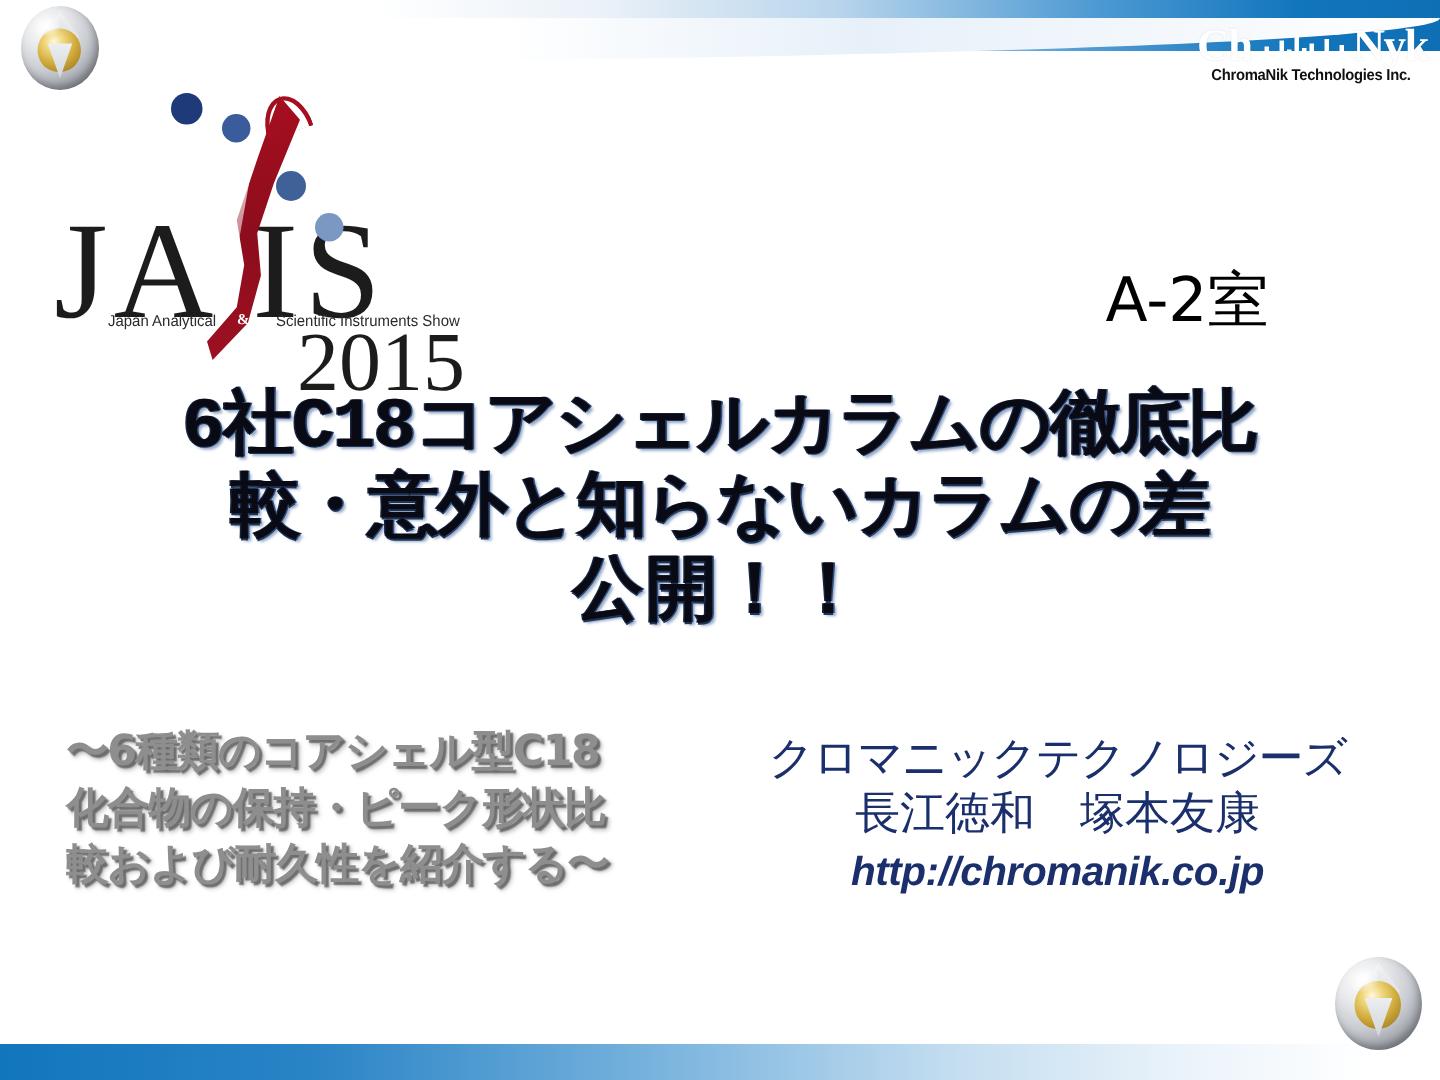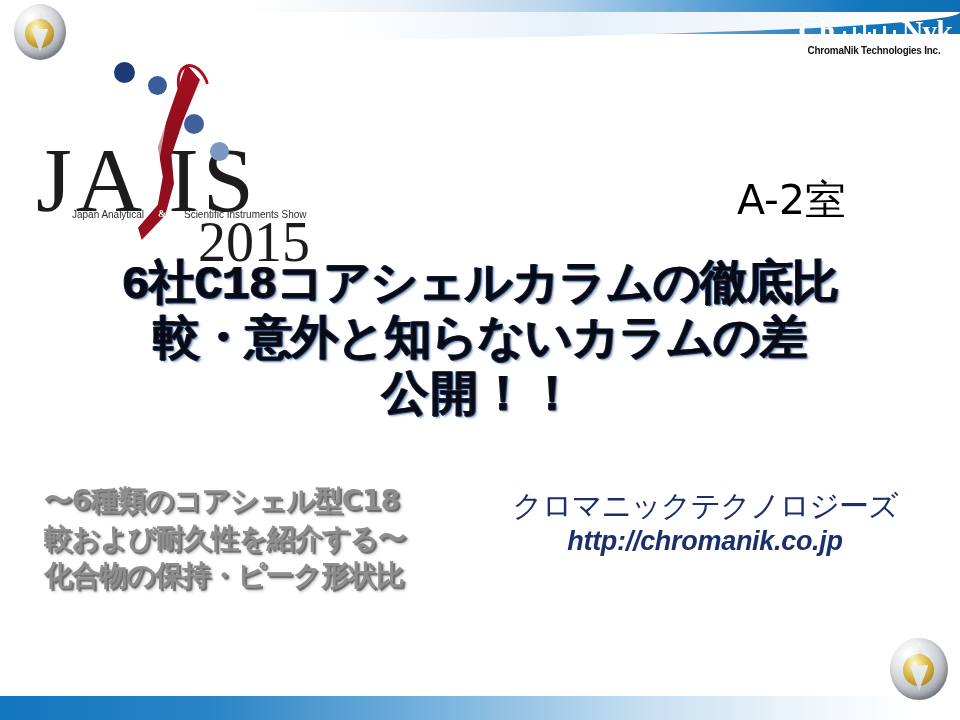--- a/index.html
+++ b/index.html
@@ -193,26 +193,27 @@
   <div class="room">A-2室</div>
 
   <div class="maintitle">
     <div>6社C18コアシェルカラムの徹底比</div>
     <div>較・意外と知らないカラムの差</div>
     <div class="l3">公開！！</div>
   </div>
 
   <div class="leftblock">
     <div>〜6種類のコアシェル型C18</div>
+    <div>化合物の保持・ピーク形状比</div>
     <div>較および耐久性を紹介する〜</div>
-    <div>化合物の保持・ピーク形状比</div>
   </div>
 
   <div class="rightblock">
     <div class="rb-company">クロマニックテクノロジーズ</div>
+    <div class="rb-names">長江徳和　塚本友康</div>
     <div class="rb-url">http://chromanik.co.jp</div>
   </div>
 
   <div class="bottom-band"></div>
   <div class="bottom-swoosh"></div>
 
   <div class="particle" id="logo-bottom-right">
     <div class="cutA"></div>
     <div class="cutB"></div>
     <div class="core"></div>

